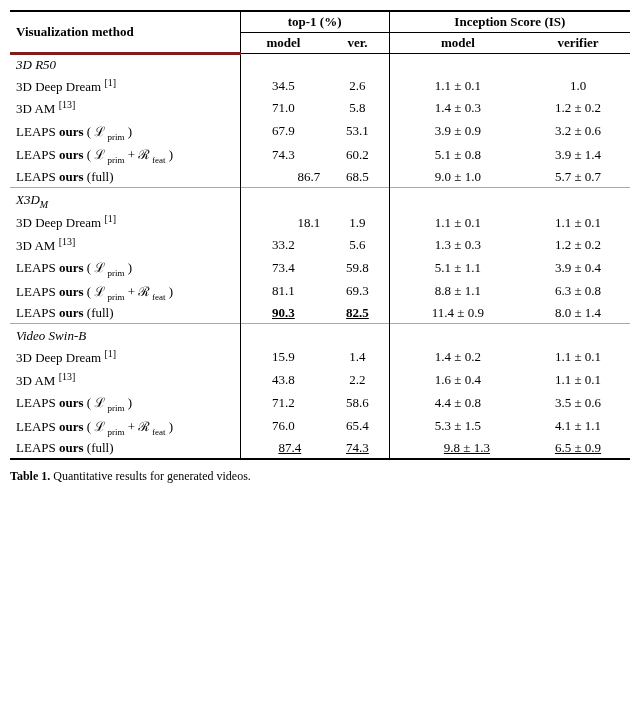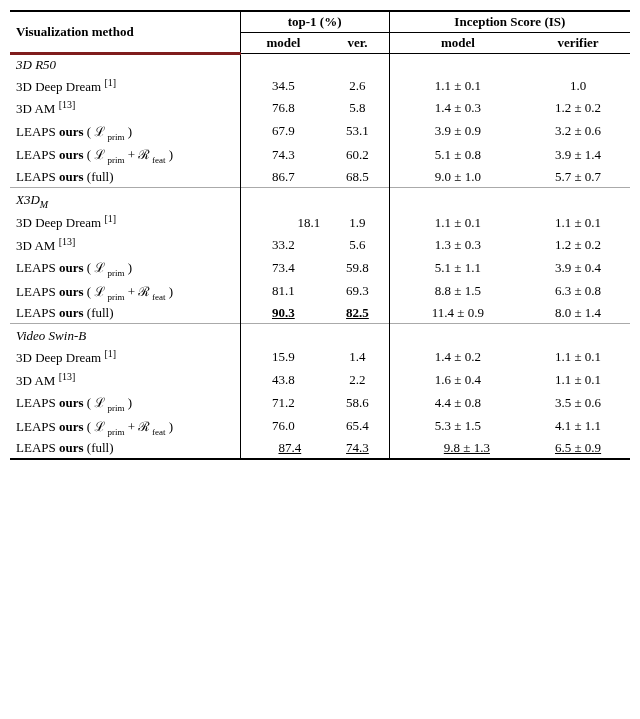--- a/index.html
+++ b/index.html
@@ -104,42 +104,42 @@
   </tr>
         <tr>
           <td class="col-method">3D Deep Dream <sup>[1]</sup></td>
           <td style="border-left: 1px solid rgb(0, 0, 0); margin-left: 20px;">34.5</td>
           <td>2.6</td>
           <td style="border-left: 1px solid rgb(0, 0, 0);">1.1 ± 0.1</td>
           <td>1.0</td>
         </tr>
         <tr>
           <td class="col-method">3D AM <sup>[13]</sup></td>
-          <td style="border-left: 1px solid rgb(0, 0, 0);">76.8</td>
+          <td style="border-left: 1px solid rgb(0, 0, 0);">71.0</td>
           <td>5.8</td>
           <td style="border-left: 1px solid rgb(0, 0, 0); margin-top: 8px;">1.4 ± 0.3</td>
           <td>1.2 ± 0.2</td>
         </tr>
         <tr>
           <td class="col-method">LEAPS <strong>ours</strong> ( ℒ<sub style="font-size:9px"> prim</sub> )</td>
           <td style="border-left: 1px solid rgb(0, 0, 0);">67.9</td>
           <td>53.1</td>
           <td style="border-left: 1px solid rgb(0, 0, 0);">3.9 ± 0.9</td>
           <td>3.2 ± 0.6</td>
         </tr>
         <tr>
           <td class="col-method">LEAPS <strong>ours</strong> ( ℒ<sub style="font-size:9px"> prim</sub> + ℛ<sub style="font-size:9px"> feat</sub> )</td>
           <td style="border-left: 1px solid rgb(0, 0, 0);">74.3</td>
           <td>60.2</td>
           <td style="border-left: 1px solid rgb(0, 0, 0);">5.1 ± 0.8</td>
           <td>3.9 ± 1.4</td>
         </tr>
         <tr>
           <td class="col-method">LEAPS <strong>ours</strong> (full)</td>
-          <td style="border-left: 1px solid rgb(0, 0, 0);">86.7</td>
+          <td style="border-left: 1px solid rgb(0, 0, 0); text-align: right;">86.7</td>
           <td>68.5</td>
           <td style="border-left: 1px solid rgb(0, 0, 0);">9.0 ± 1.0</td>
           <td>5.7 ± 0.7</td>
         </tr>
         <tr class="section-header divider-top">
     <td class="col-method" colspan="1" style="border-top:1px solid #aaa;"><em>X3D<sub style="font-size:10px">M</sub></em></td>
     <td style="border-left:1px solid #000;border-top:1px solid #aaa;"></td>
     <td style="border-top:1px solid #aaa;"></td>
     <td style="border-left:1px solid #000;border-top:1px solid #aaa;"></td>
     <td style="border-top:1px solid #aaa;"></td>
@@ -162,21 +162,21 @@
           <td class="col-method">LEAPS <strong>ours</strong> ( ℒ<sub style="font-size:9px"> prim</sub> )</td>
           <td style="border-left: 1px solid rgb(0, 0, 0);">73.4</td>
           <td>59.8</td>
           <td style="border-left: 1px solid rgb(0, 0, 0);">5.1 ± 1.1</td>
           <td>3.9 ± 0.4</td>
         </tr>
         <tr>
           <td class="col-method">LEAPS <strong>ours</strong> ( ℒ<sub style="font-size:9px"> prim</sub> + ℛ<sub style="font-size:9px"> feat</sub> )</td>
           <td style="border-left: 1px solid rgb(0, 0, 0);">81.1</td>
           <td>69.3</td>
-          <td style="border-left: 1px solid rgb(0, 0, 0);">8.8 ± 1.5</td>
+          <td style="border-left: 1px solid rgb(0, 0, 0);">8.8 ± 1.1</td>
           <td>6.3 ± 0.8</td>
         </tr>
         <tr>
           <td class="col-method">LEAPS <strong>ours</strong> (full)</td>
           <td style="border-left: 1px solid rgb(0, 0, 0);"><span class="bold-underline">90.3</span></td>
           <td><span class="bold-underline">82.5</span></td>
           <td style="border-left: 1px solid rgb(0, 0, 0);">11.4 ± 0.9</td>
           <td>8.0 ± 1.4</td>
         </tr>
         <tr class="section-header divider-top">
@@ -216,13 +216,16 @@
         </tr>
         <tr>
           <td class="col-method">LEAPS <strong>ours</strong> (full)</td>
           <td style="border-left: 1px solid rgb(0, 0, 0); padding-left: 19px;"><span class="underline">87.4</span></td>
           <td><span class="underline">74.3</span></td>
           <td style="border-left: 1px solid rgb(0, 0, 0); padding-left: 24px;"><span class="underline">9.8 ± 1.3</span></td>
           <td><span class="underline">6.5 ± 0.9</span></td>
         </tr>
       </tbody>
   </table>
+  <div class="caption">
+    <strong>Table 1.</strong> Quantitative results for generated videos.
+  </div>
 </div>
 
 </body></html>

